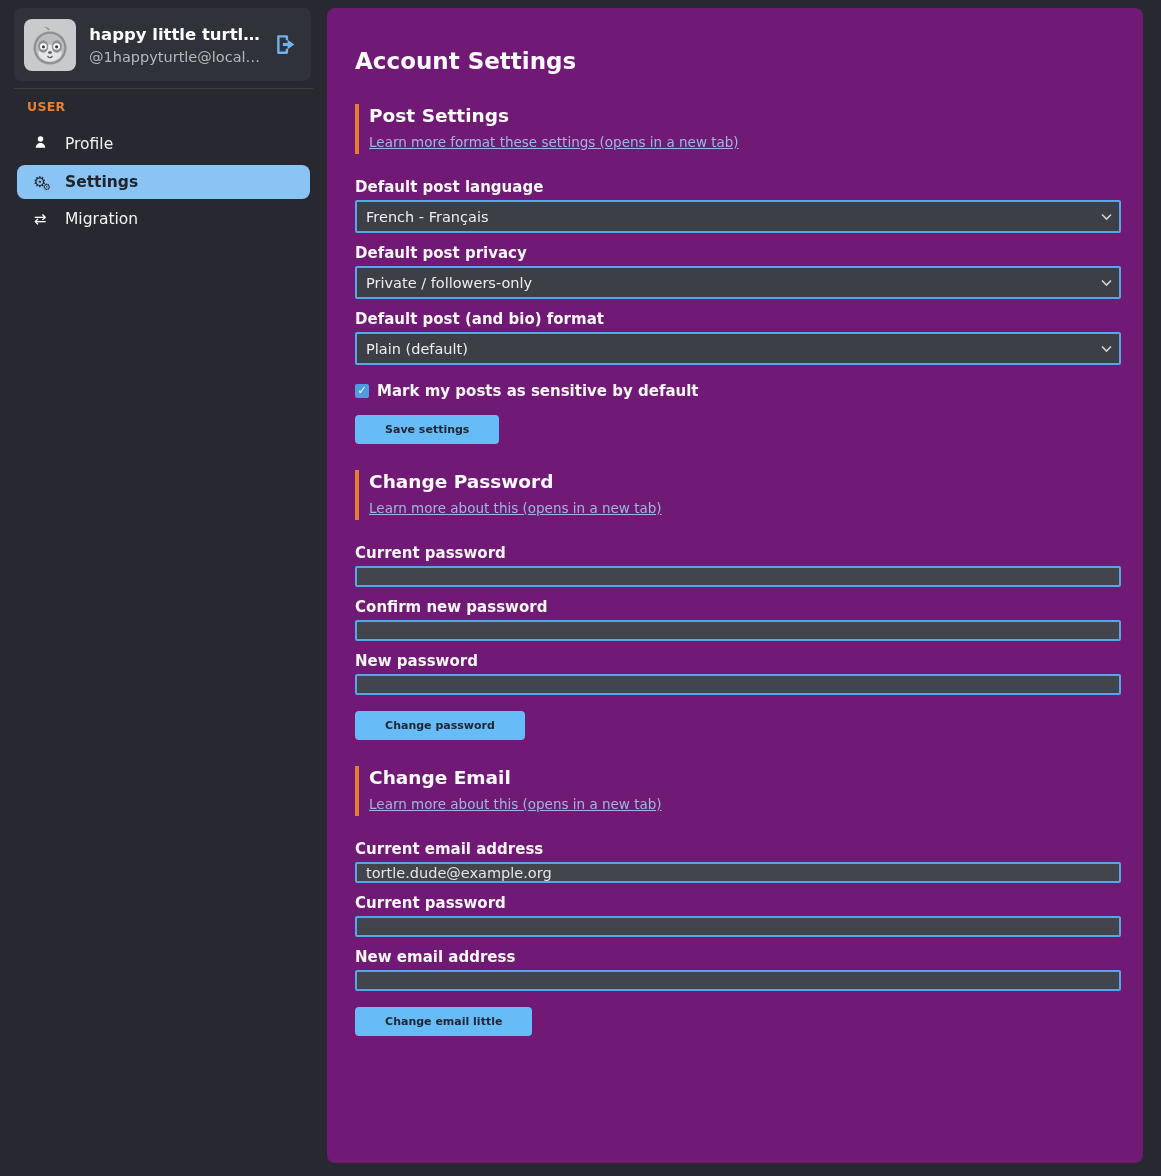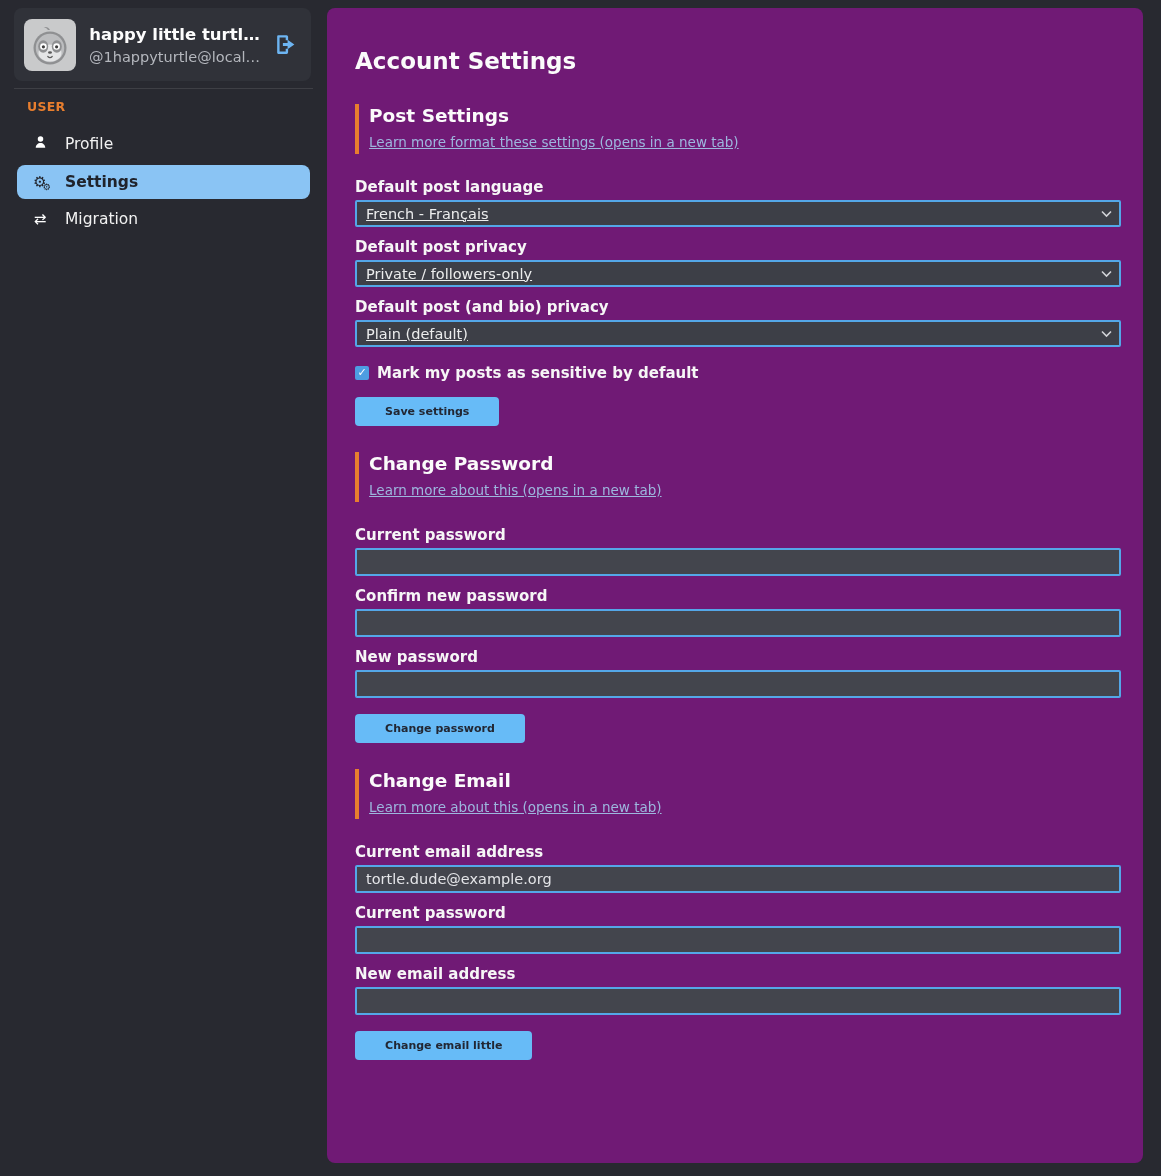--- a/index.html
+++ b/index.html
@@ -64,32 +64,32 @@
 
   section.form-section { margin:0 0 26px 0; }
   section.form-section + section.form-section { margin-top:26px; }
 
   .field { margin-bottom:11px; }
   .field .field-label {
     display:block; color:#f6f6f6; font-weight:bold; font-size:15px; margin-bottom:4px;
   }
   .select-wrap { position:relative; }
   select.control {
-    width:100%; height:27px; box-sizing:border-box;
+    width:100%; height:33px; box-sizing:border-box;
     background:#3d3f47; border:2px solid #54a7e8; border-radius:2px;
     color:#eceded; font-size:14.5px; padding:0 26px 0 9px;
     appearance:none; -webkit-appearance:none; -moz-appearance:none;
-    font-family:inherit; cursor:pointer;text-decoration:underline;
+    font-family:inherit; cursor:pointer;
   }
   .chevron {
     position:absolute; right:9px; top:50%; transform:translateY(-50%);
     pointer-events:none; display:flex;
   }
   input.control {
-    width:100%; height:28px; box-sizing:border-box; display:block;
+    width:100%; height:21px; box-sizing:border-box; display:block;
     background:#43454d; border:2px solid #54a7e8; border-radius:2px;
     color:#e4e5e8; font-size:14.5px; padding:0 9px;
     font-family:inherit;
   }
 
   .checkbox-row {
     display:flex; align-items:center; gap:8px;
     margin:17px 0 15px 0;
     color:#f6f6f6; font-weight:bold; font-size:15px; cursor:pointer;
   }
@@ -196,21 +196,21 @@
           </select>
           <span class="chevron">
             <svg width="11" height="7" viewBox="0 0 11 7">
                 <polyline points="1,1 5.5,5.5 10,1" fill="none" stroke="#d0d2d6" stroke-width="1.6"></polyline>
               </svg>
           </span>
         </div>
       </div>
 
       <div class="field">
-        <span class="field-label">Default post (and bio) privacy</span>
+        <span class="field-label">Default post (and bio) format</span>
         <div class="select-wrap">
           <select class="control">
             <option>Plain (default)</option>
           </select>
           <span class="chevron">
             <svg width="11" height="7" viewBox="0 0 11 7">
                 <polyline points="1,1 5.5,5.5 10,1" fill="none" stroke="#d0d2d6" stroke-width="1.6"></polyline>
               </svg>
           </span>
         </div>

